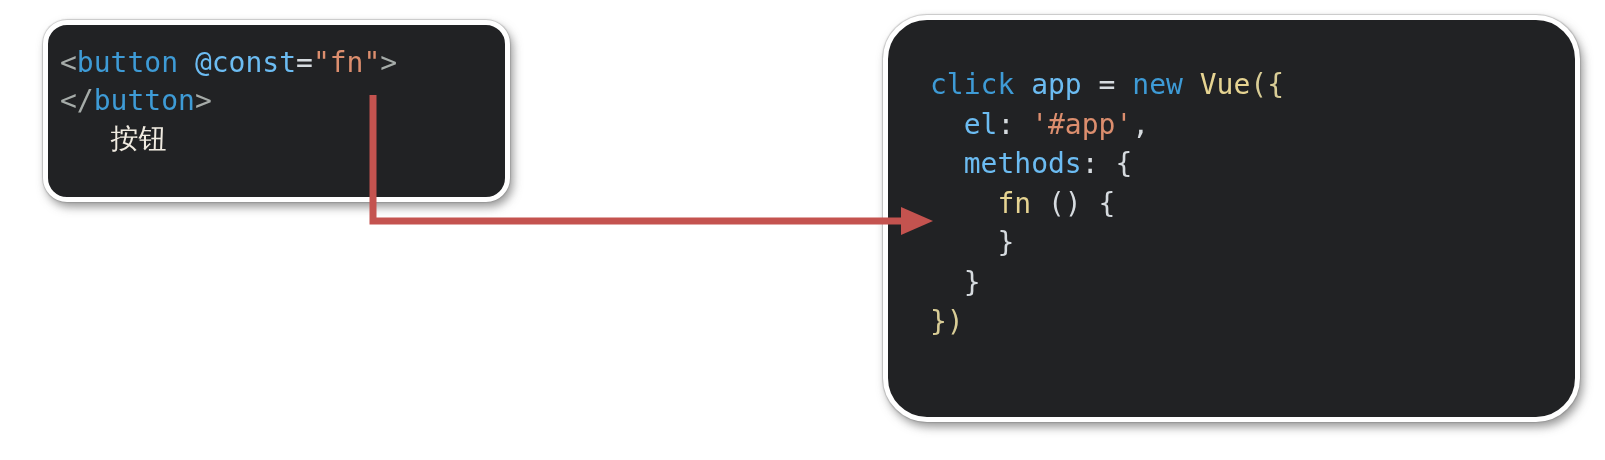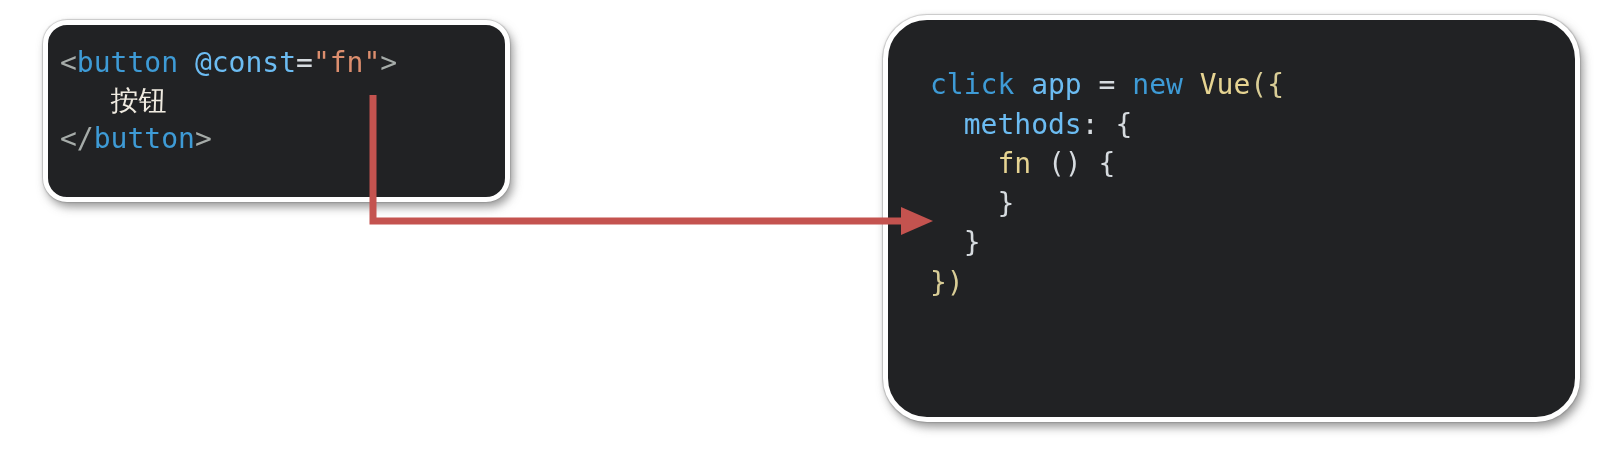--- a/index.html
+++ b/index.html
@@ -66,26 +66,27 @@
     pointer-events: none;
   }
 </style>
 </head>
 <body>
 
 <div class="canvas">
 
   <div class="code-card card-left">
       <div class="code-line"><span class="tok-angle">&lt;</span><span class="tok-kw">button</span><span class="tok-punct"> </span><span class="tok-var">@const</span><span class="tok-punct">=</span><span class="tok-string">"fn"</span><span class="tok-angle">&gt;</span></div>
+      <div class="code-line"><span class="tok-angle">&lt;/</span><span class="tok-kw">button</span><span class="tok-angle">&gt;</span></div>
       <div class="code-line"><span class="tok-text">   按钮</span></div>
-      <div class="code-line"><span class="tok-angle">&lt;/</span><span class="tok-kw">button</span><span class="tok-angle">&gt;</span></div>
     </div>
 
   <div class="code-card card-right">
       <div class="code-line"><span class="tok-kw">click </span><span class="tok-var">app </span><span class="tok-punct">= </span><span class="tok-kw">new </span><span class="tok-fname">Vue</span><span class="tok-goldbr">({</span></div>
+      <div class="code-line"><span class="tok-punct">  </span><span class="tok-var">el</span><span class="tok-punct">: </span><span class="tok-string">'#app'</span><span class="tok-punct">,</span></div>
       <div class="code-line"><span class="tok-punct">  </span><span class="tok-var">methods</span><span class="tok-punct">: </span><span class="tok-punct">{</span></div>
       <div class="code-line"><span class="tok-punct">    </span><span class="tok-fname">fn </span><span class="tok-punct">() {</span></div>
       <div class="code-line"><span class="tok-punct">    }</span></div>
       <div class="code-line"><span class="tok-punct">  }</span></div>
       <div class="code-line"><span class="tok-goldbr">})</span></div>
     </div>
 
   <svg class="arrow-overlay" viewBox="0 0 1605 460" xmlns="http://www.w3.org/2000/svg">
     <path d="M 373 95 L 373 221 L 903 221" fill="none" stroke-width="7" stroke-linejoin="miter" class="arrow-stroke" stroke="#C4534F"></path>
     <polygon points="901,207 933,221 901,235" class="arrow-fill" fill="#C4534F"></polygon>

